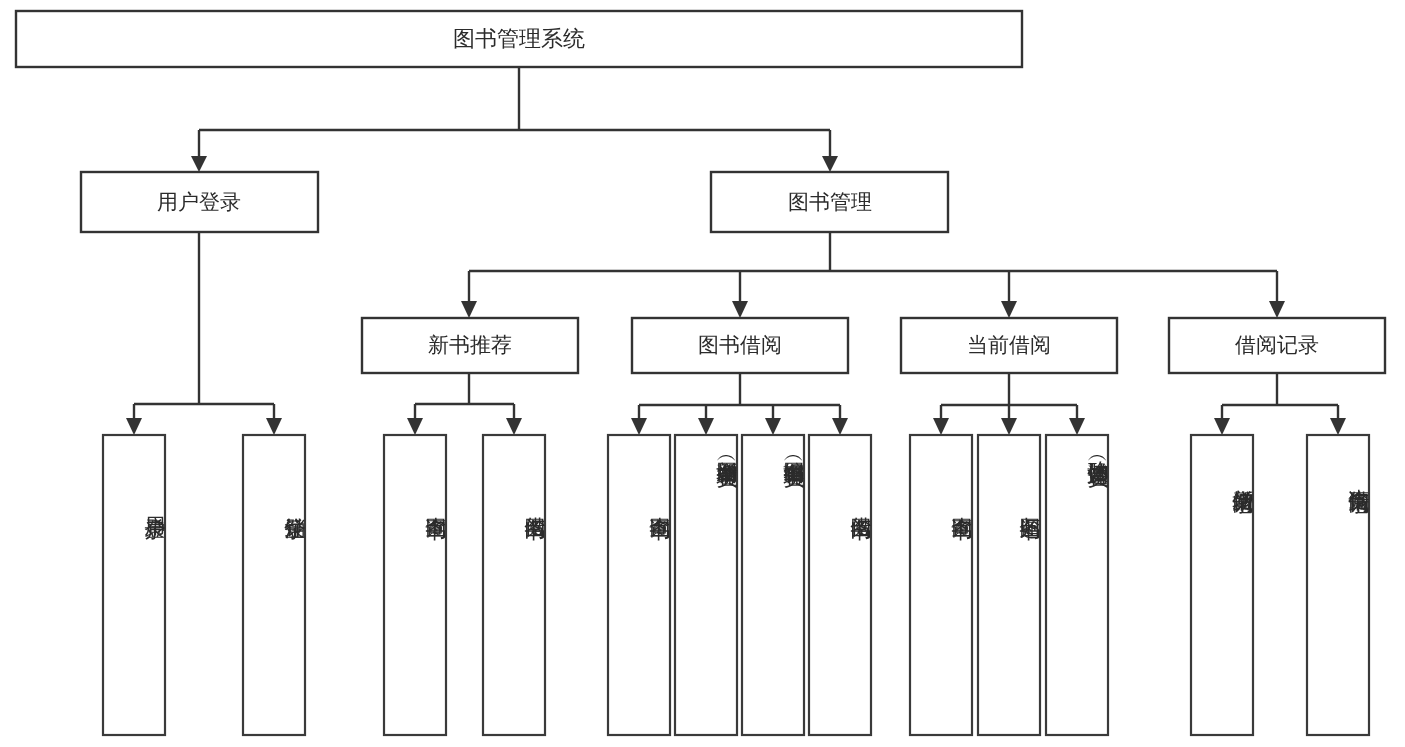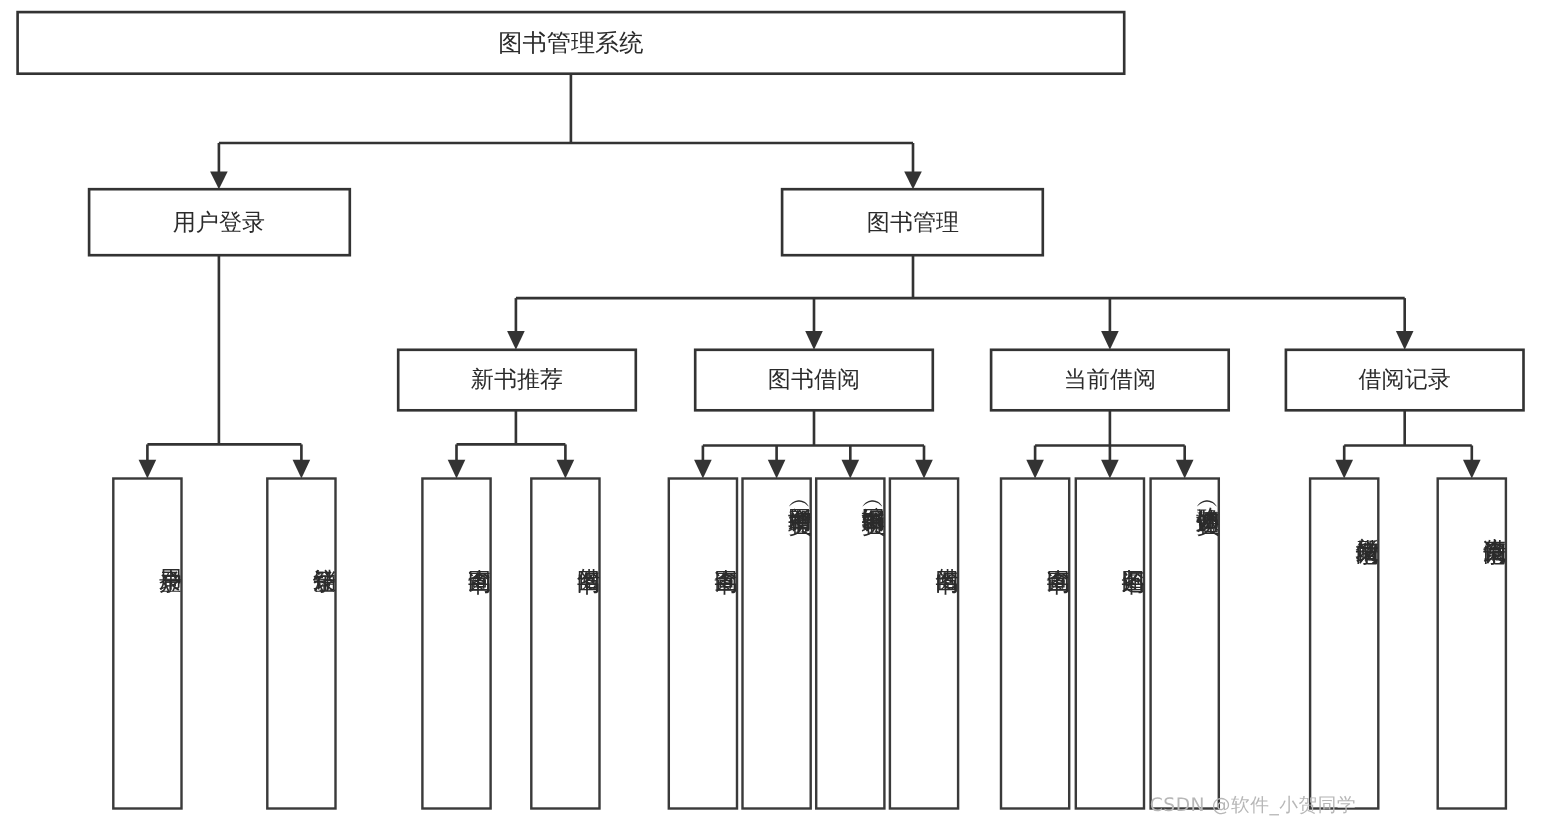--- a/index.html
+++ b/index.html
@@ -213,14 +213,13 @@
     <div class="leaf-label" style="left:809px; top:500px; width:62px;">借阅图书</div>
 
     <div class="leaf-label" style="left:910px; top:500px; width:62px;">查询图书</div>
     <div class="leaf-label" style="left:978px; top:500px; width:62px;">归还图书</div>
     <div class="leaf-label" style="left:1046px; top:444px; width:62px;">确认归还（管理员）</div>
 
     <div class="leaf-label" style="left:1191px; top:472px; width:62px;">新增借阅记录</div>
     <div class="leaf-label" style="left:1307px; top:472px; width:62px;">查询借阅记录</div>
   </div>
 
-  <div class="watermark">CSDN @软件_小贺同学</div>
 </div>
 
 </body></html>

